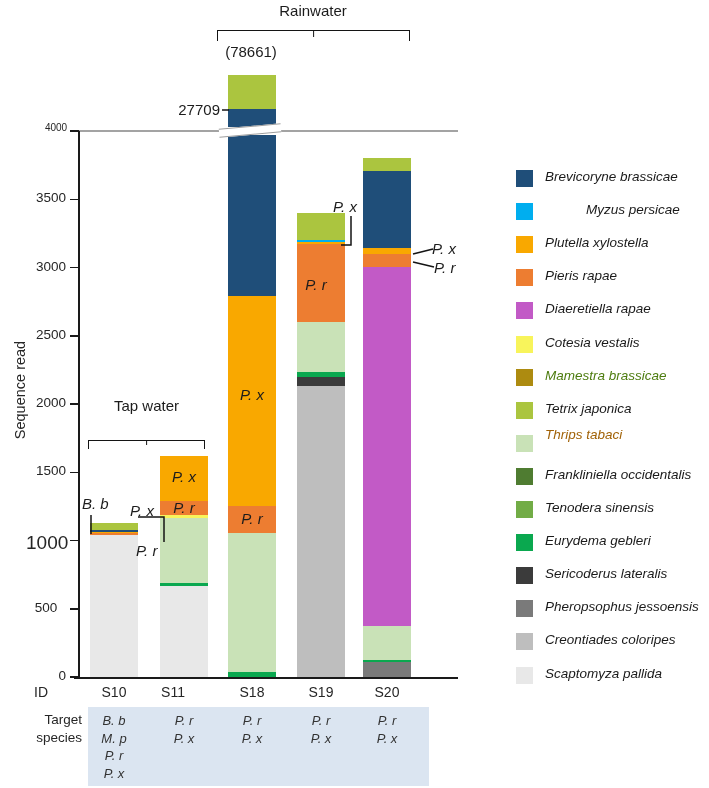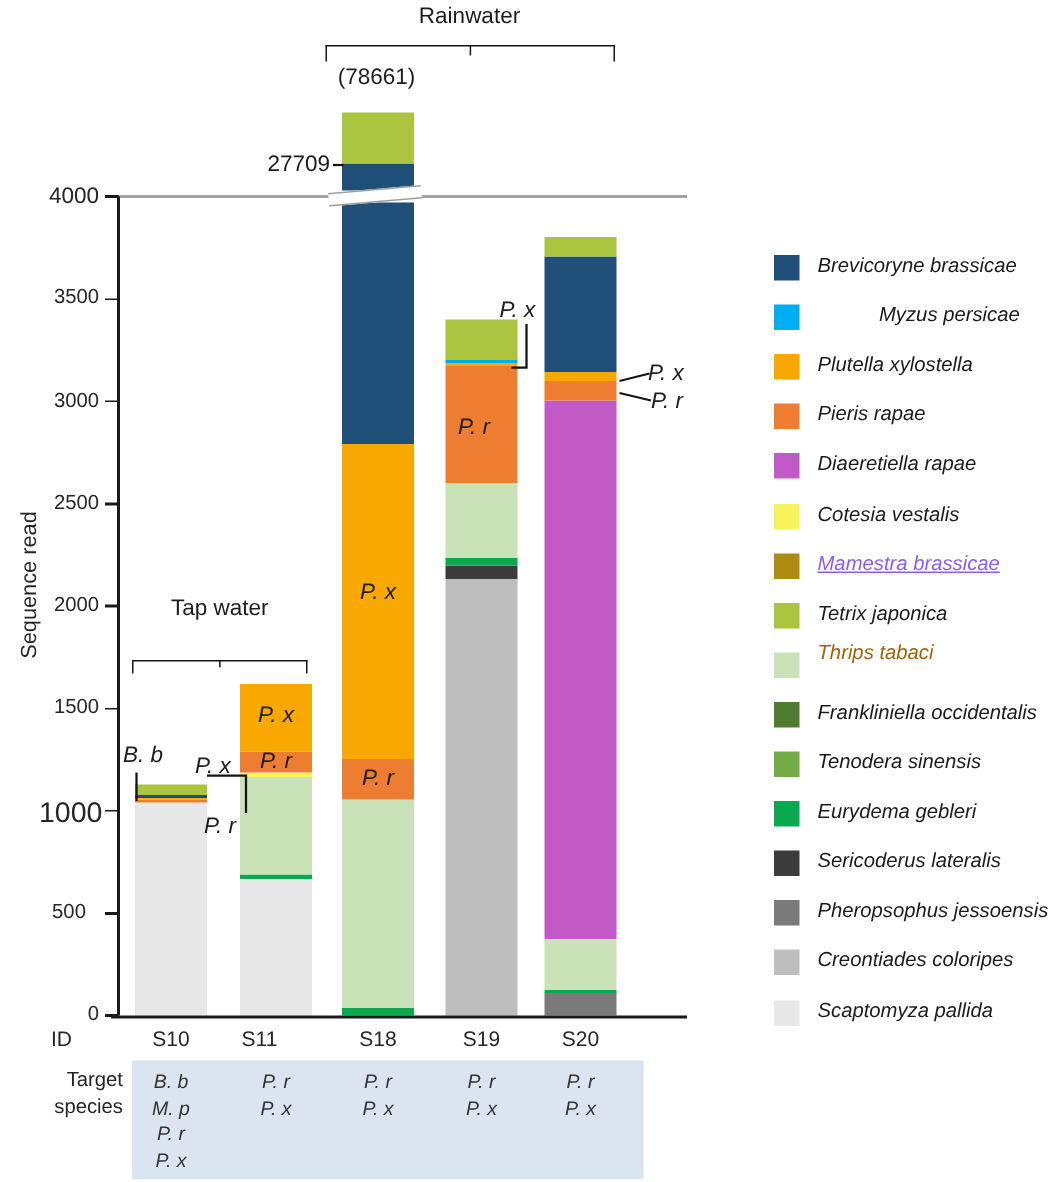--- a/index.html
+++ b/index.html
@@ -87,21 +87,21 @@
     <div style="position: absolute; left: 26px; top: 463.25px; width: 40px; text-align: right; font-size: 13.5px; z-index: 6;">1500</div>
     <div style="position: absolute; left: 70px; top: 403.25px; width: 9px; height: 1.6px; background: rgb(26, 26, 26); z-index: 3;"></div>
     <div style="position: absolute; left: 26px; top: 395px; width: 40px; text-align: right; font-size: 13.5px; z-index: 6;">2000</div>
     <div style="position: absolute; left: 70px; top: 335px; width: 9px; height: 1.6px; background: rgb(26, 26, 26); z-index: 3;"></div>
     <div style="position: absolute; left: 26px; top: 326.75px; width: 40px; text-align: right; font-size: 13.5px; z-index: 6;">2500</div>
     <div style="position: absolute; left: 70px; top: 266.75px; width: 9px; height: 1.6px; background: rgb(26, 26, 26); z-index: 3;"></div>
     <div style="position: absolute; left: 26px; top: 258.5px; width: 40px; text-align: right; font-size: 13.5px; z-index: 6;">3000</div>
     <div style="position: absolute; left: 70px; top: 198.5px; width: 9px; height: 1.6px; background: rgb(26, 26, 26); z-index: 3;"></div>
     <div style="position: absolute; left: 26px; top: 190.25px; width: 40px; text-align: right; font-size: 13.5px; z-index: 6;">3500</div>
     <div style="position: absolute; left: 70px; top: 130.25px; width: 9px; height: 1.6px; background: rgb(26, 26, 26); z-index: 3;"></div>
-    <div style="position: absolute; left: 26px; top: 122px; width: 40px; text-align: right; font-size: 15px; z-index: 6;">4000</div>
+    <div style="position: absolute; left: 36px; top: 122px; width: 40px; text-align: center; font-size: 10px; z-index: 6;">4000</div>
     <div style="position: absolute; left: 90px; top: 535.04px; width: 48px; height: 141.96px; background: rgb(232, 232, 232); z-index: 1;"></div>
     <div style="position: absolute; left: 90px; top: 533.402px; width: 48px; height: 1.638px; background: rgb(237, 125, 49); z-index: 1;"></div>
     <div style="position: absolute; left: 90px; top: 531.902px; width: 48px; height: 1.5px; background: rgb(249, 168, 0); z-index: 1;"></div>
     <div style="position: absolute; left: 90px; top: 530.263px; width: 48px; height: 2.0475px; background: rgb(31, 78, 121); z-index: 1;"></div>
     <div style="position: absolute; left: 90px; top: 522.755px; width: 48px; height: 7.5075px; background: rgb(171, 197, 63); z-index: 1;"></div>
     <div style="position: absolute; left: 90px; top: 684px; width: 48px; text-align: center; font-size: 14px; z-index: 6;">S10</div>
     <div style="position: absolute; left: 90px; top: 712px; width: 48px; text-align: center; font-style: italic; font-size: 13px; line-height: 17.5px; color: rgb(51, 51, 51); z-index: 6;">
       <div>B. b</div>
       <div>M. p</div>
       <div>P. r</div>
@@ -162,21 +162,21 @@
     <div style="position: absolute; left: 545px; top: 202.1px; font-style: italic; font-size: 13.5px; white-space: nowrap; color: rgb(26, 26, 26); z-index: 6; margin-left: 41px;">Myzus persicae</div>
     <div style="position: absolute; left: 516px; top: 236.2px; width: 17px; height: 17px; background: rgb(249, 168, 0); z-index: 1;"></div>
     <div style="position: absolute; left: 545px; top: 235.2px; font-style: italic; font-size: 13.5px; white-space: nowrap; color: rgb(26, 26, 26); z-index: 6;">Plutella xylostella</div>
     <div style="position: absolute; left: 516px; top: 269.3px; width: 17px; height: 17px; background: rgb(237, 125, 49); z-index: 1;"></div>
     <div style="position: absolute; left: 545px; top: 268.3px; font-style: italic; font-size: 13.5px; white-space: nowrap; color: rgb(26, 26, 26); z-index: 6;">Pieris rapae</div>
     <div style="position: absolute; left: 516px; top: 302.4px; width: 17px; height: 17px; background: rgb(194, 90, 198); z-index: 1;"></div>
     <div style="position: absolute; left: 545px; top: 301.4px; font-style: italic; font-size: 13.5px; white-space: nowrap; color: rgb(26, 26, 26); z-index: 6;">Diaeretiella rapae</div>
     <div style="position: absolute; left: 516px; top: 335.5px; width: 17px; height: 17px; background: rgb(248, 244, 91); z-index: 1;"></div>
     <div style="position: absolute; left: 545px; top: 334.5px; font-style: italic; font-size: 13.5px; white-space: nowrap; color: rgb(26, 26, 26); z-index: 6;">Cotesia vestalis</div>
     <div style="position: absolute; left: 516px; top: 368.6px; width: 17px; height: 17px; background: rgb(173, 139, 16); z-index: 1;"></div>
-    <div style="position: absolute; left: 545px; top: 367.6px; font-style: italic; font-size: 13.5px; white-space: nowrap; color: #8b5cf6; z-index: 6; text-decoration: underline;">Mamestra brassicae</div>
+    <div style="position: absolute; left: 545px; top: 367.6px; font-style: italic; font-size: 13.5px; white-space: nowrap; color: #4d7c0f; z-index: 6;">Mamestra brassicae</div>
     <div style="position: absolute; left: 516px; top: 401.7px; width: 17px; height: 17px; background: rgb(171, 197, 63); z-index: 1;"></div>
     <div style="position: absolute; left: 545px; top: 400.7px; font-style: italic; font-size: 13.5px; white-space: nowrap; color: rgb(26, 26, 26); z-index: 6;">Tetrix japonica</div>
     <div style="position: absolute; left: 516px; top: 434.8px; width: 17px; height: 17px; background: rgb(201, 226, 183); z-index: 1;"></div>
     <div style="position: absolute; left: 545px; top: 427px; font-style: italic; font-size: 13.5px; white-space: nowrap; color: #a16207; z-index: 6;">Thrips tabaci</div>
     <div style="position: absolute; left: 516px; top: 467.9px; width: 17px; height: 17px; background: rgb(79, 124, 49); z-index: 1;"></div>
     <div style="position: absolute; left: 545px; top: 466.9px; font-style: italic; font-size: 13.5px; white-space: nowrap; color: rgb(26, 26, 26); z-index: 6;">Frankliniella occidentalis</div>
     <div style="position: absolute; left: 516px; top: 501px; width: 17px; height: 17px; background: rgb(114, 172, 70); z-index: 1;"></div>
     <div style="position: absolute; left: 545px; top: 500px; font-style: italic; font-size: 13.5px; white-space: nowrap; color: rgb(26, 26, 26); z-index: 6;">Tenodera sinensis</div>
     <div style="position: absolute; left: 516px; top: 534.1px; width: 17px; height: 17px; background: rgb(10, 168, 79); z-index: 1;"></div>
     <div style="position: absolute; left: 545px; top: 533.1px; font-style: italic; font-size: 13.5px; white-space: nowrap; color: rgb(26, 26, 26); z-index: 6;">Eurydema gebleri</div>

